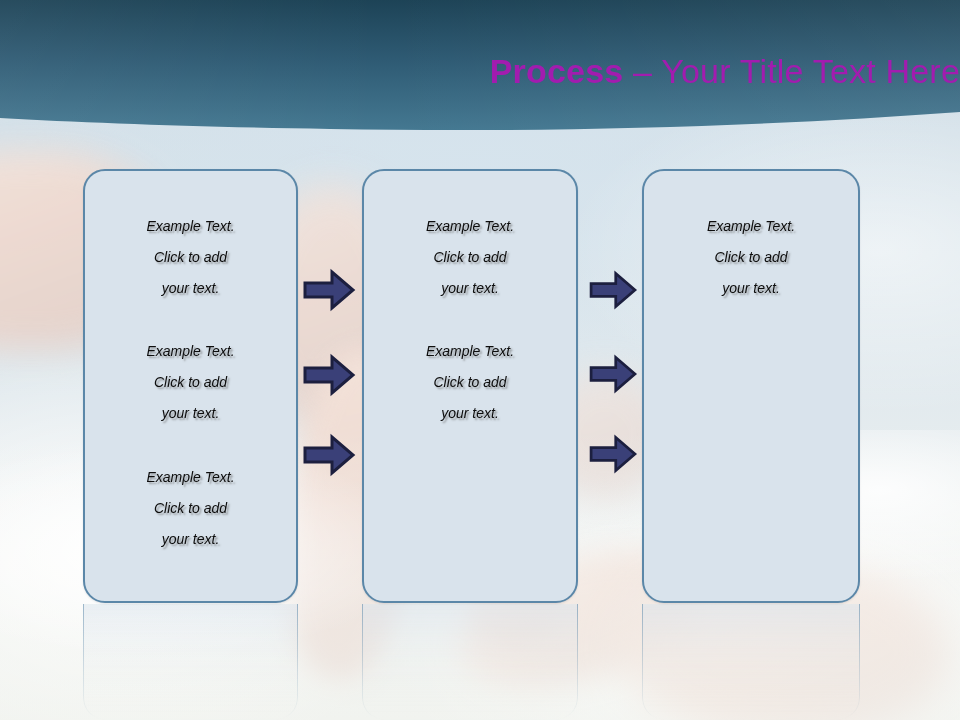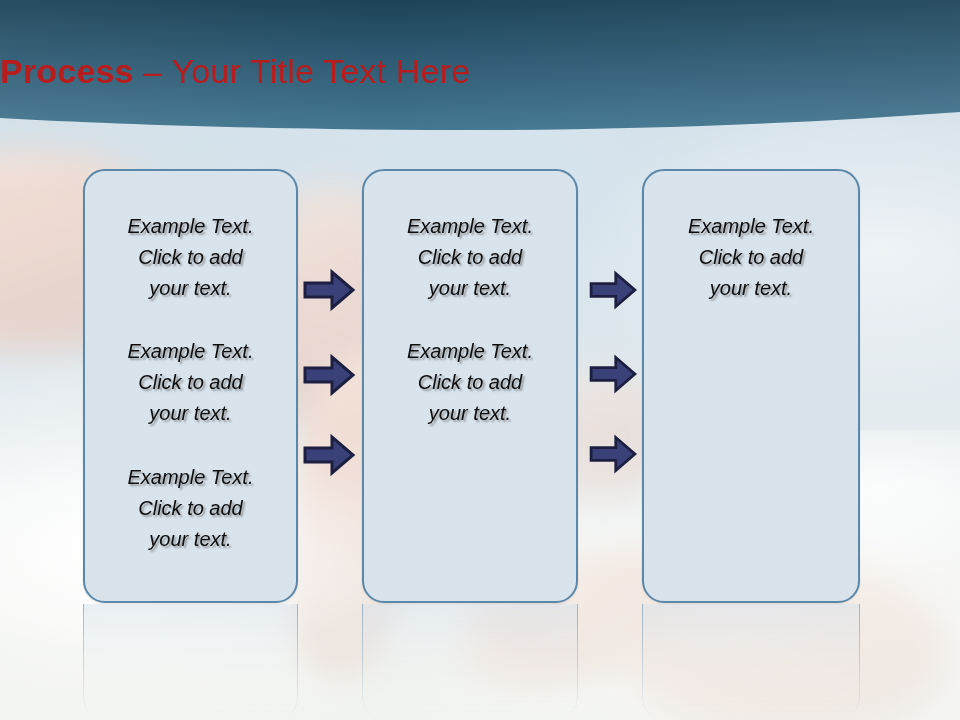--- a/index.html
+++ b/index.html
@@ -111,22 +111,22 @@
   
   .header-band {
     position: absolute;
     left: 0; top: 0;
     width: 960px; height: 140px;
   }
   .header-title {
     position: absolute;
     left: 0; top: 50px;
     width: 960px;
-    text-align: left;
-    color: #b91c1c;
+    text-align: right;
+    color: #a21caf;
     font-size: 34px;
     line-height: 42px;
     letter-spacing: 0.2px;
     white-space: nowrap;
   }
   .header-title .strong { font-weight: bold; }
   .header-title .light  { font-weight: normal; }
 
   
   .box {
@@ -137,21 +137,21 @@
     box-sizing: border-box;
     box-shadow: 0 1px 2px rgba(40,60,80,0.12);
   }
   .box-text {
     position: absolute;
     left: 0;
     width: 100%;
     text-align: center;
     font-style: italic;
     font-weight: normal;
-    font-size: 20px;
+    font-size: 14px;
     line-height: 31px;
     color: #0d0d0d;
     text-shadow: 2px 2px 2px rgba(90,90,90,0.55);
     white-space: pre-line;
     padding: 0 10px;
     box-sizing: border-box;
   }
 
   
   .arrow {

